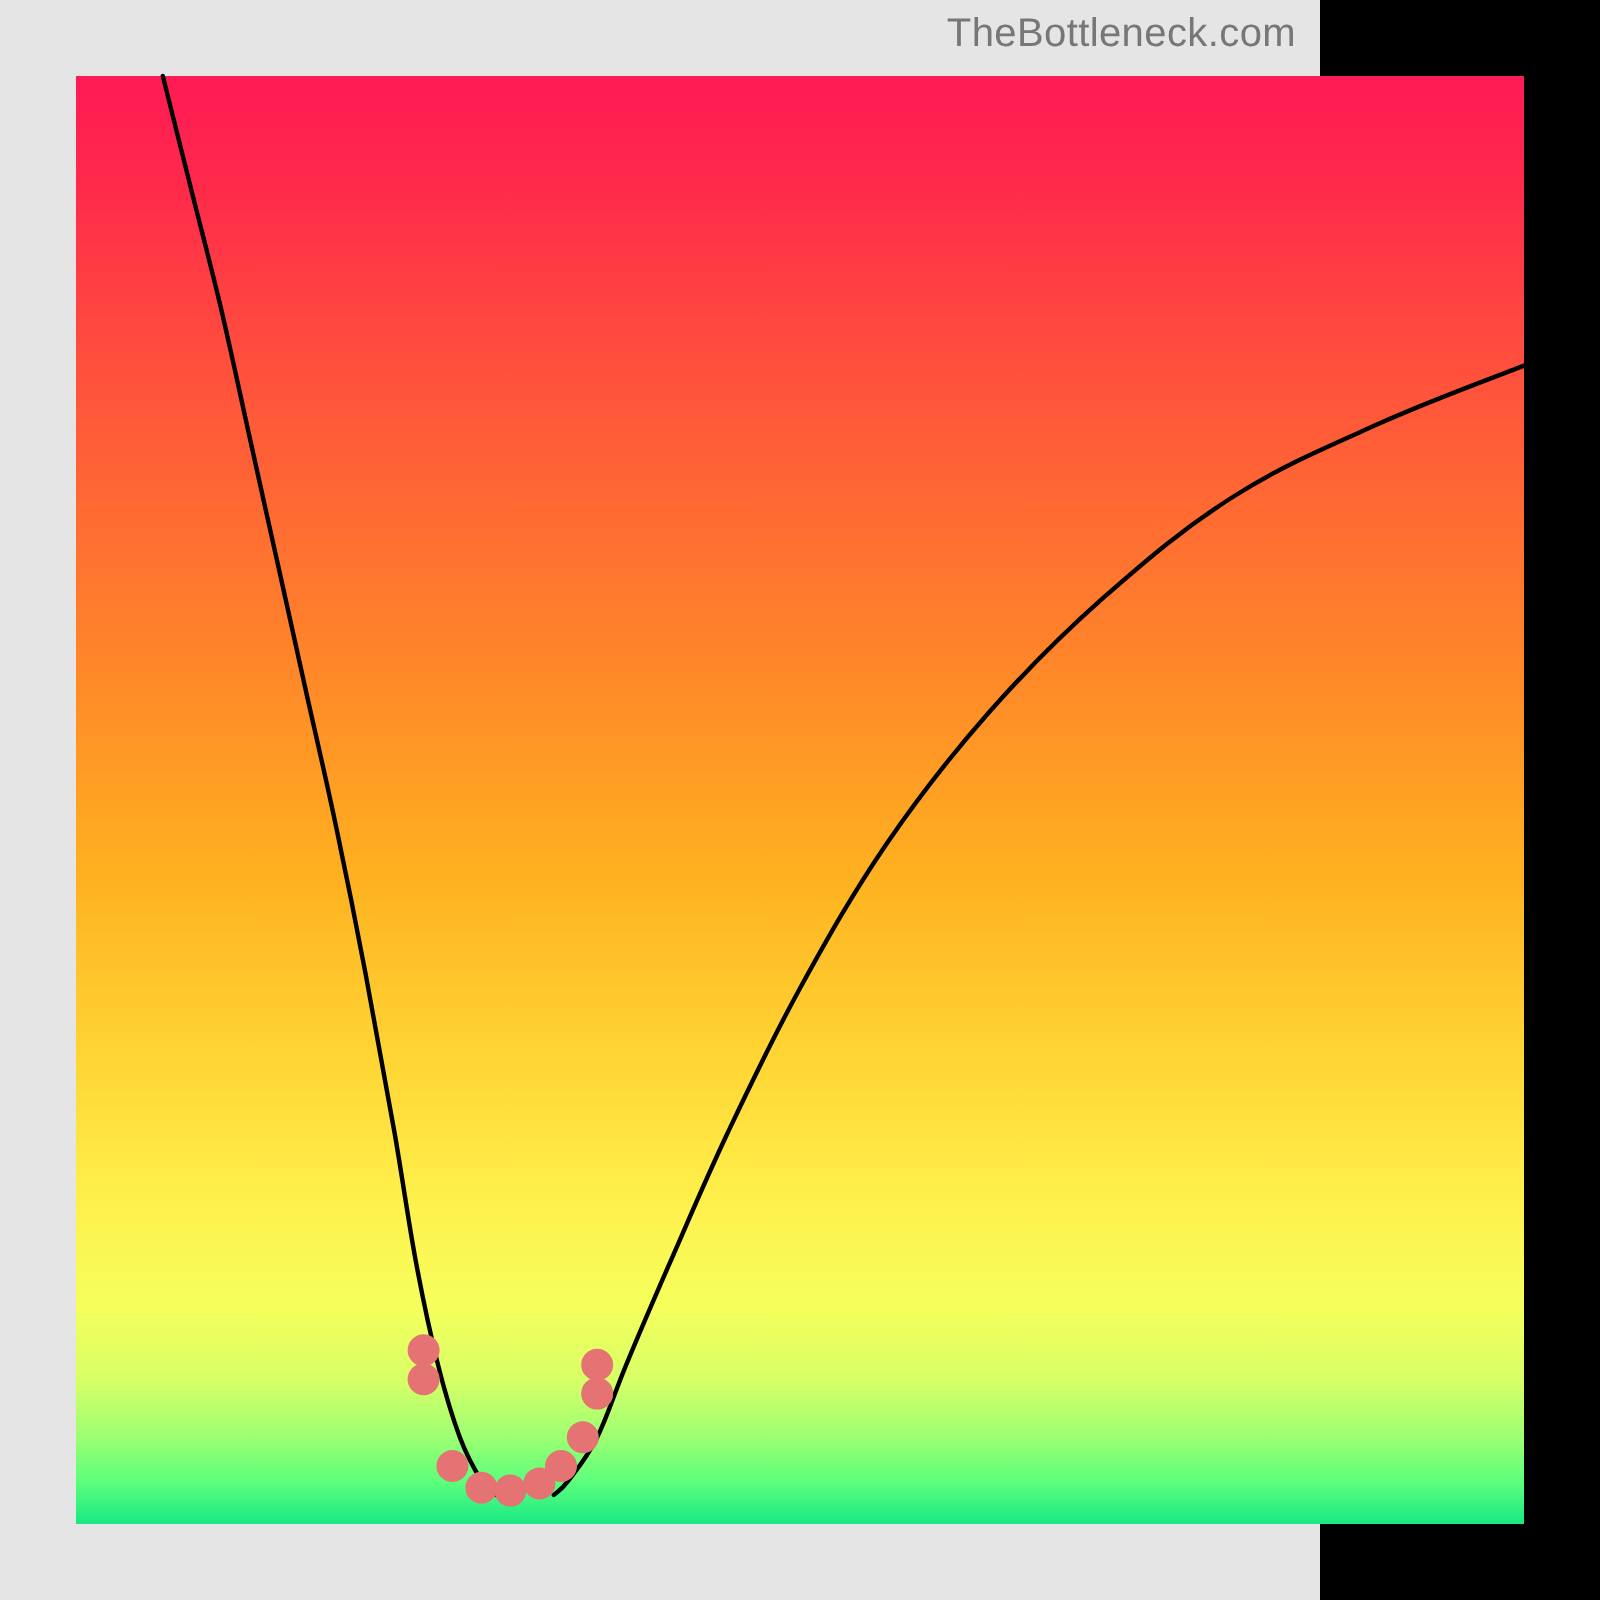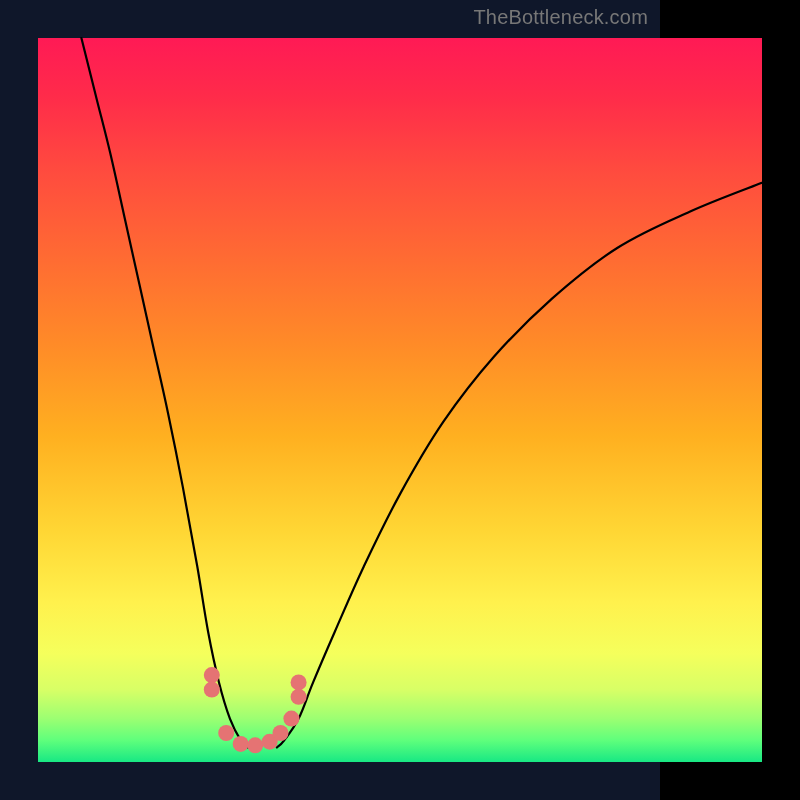--- a/index.html
+++ b/index.html
@@ -10,21 +10,21 @@
     background: #000;
     font-family: Arial, Helvetica, sans-serif;
     overflow: hidden;
   }
   .frame {
     position: absolute;
     left: 0;
     top: 0;
     width: 660px;
     height: 800px;
-    background: #0f172a;
+    background: #e5e5e5;
     text-align: center;
   }
   .plot-area {
     position: absolute;
     left: 38px;
     top: 38px;
     width: 724px;
     height: 724px;
     
     background: linear-gradient(

